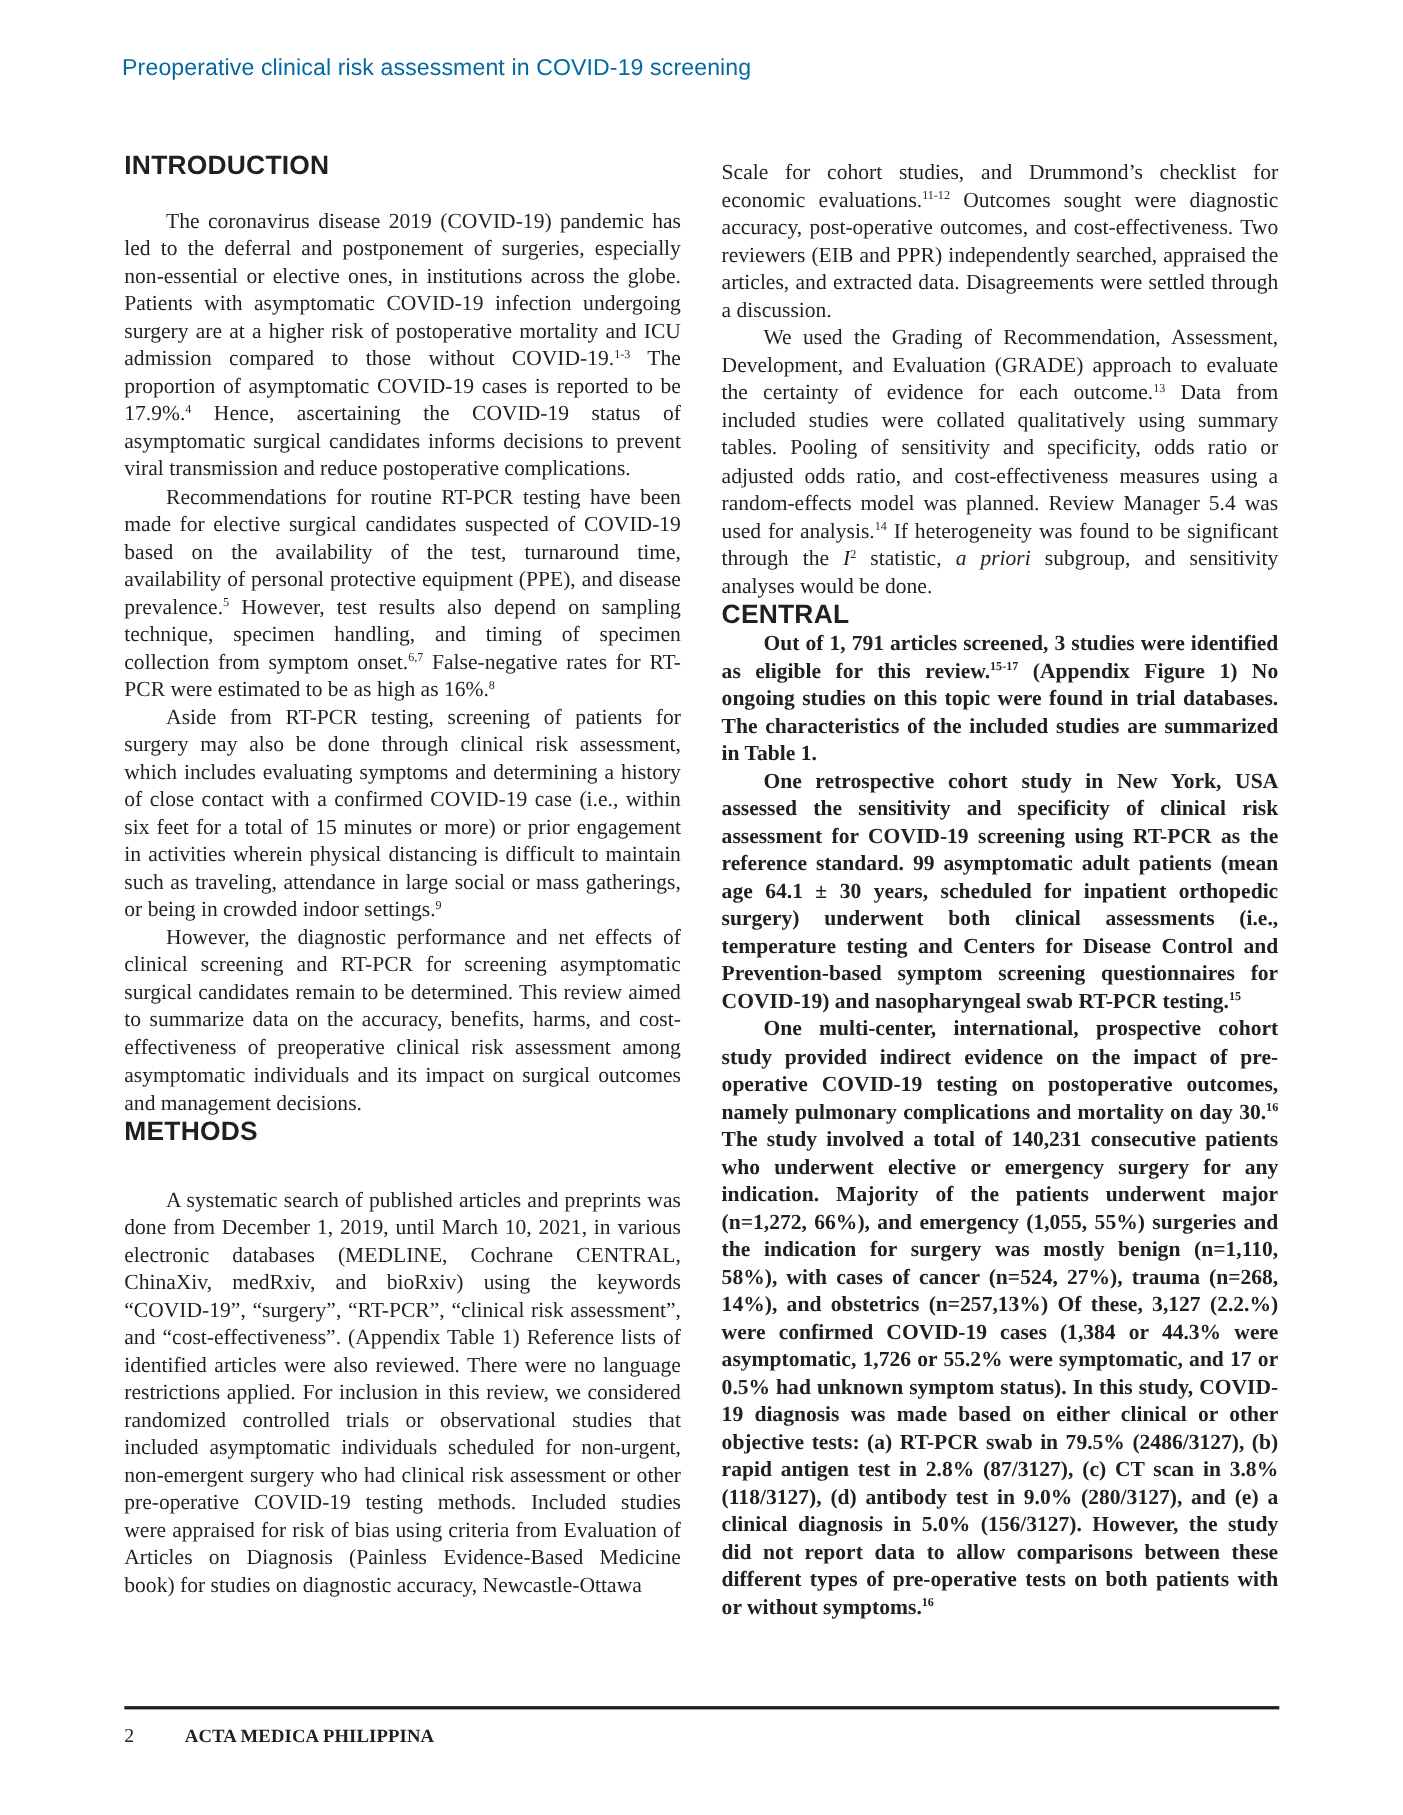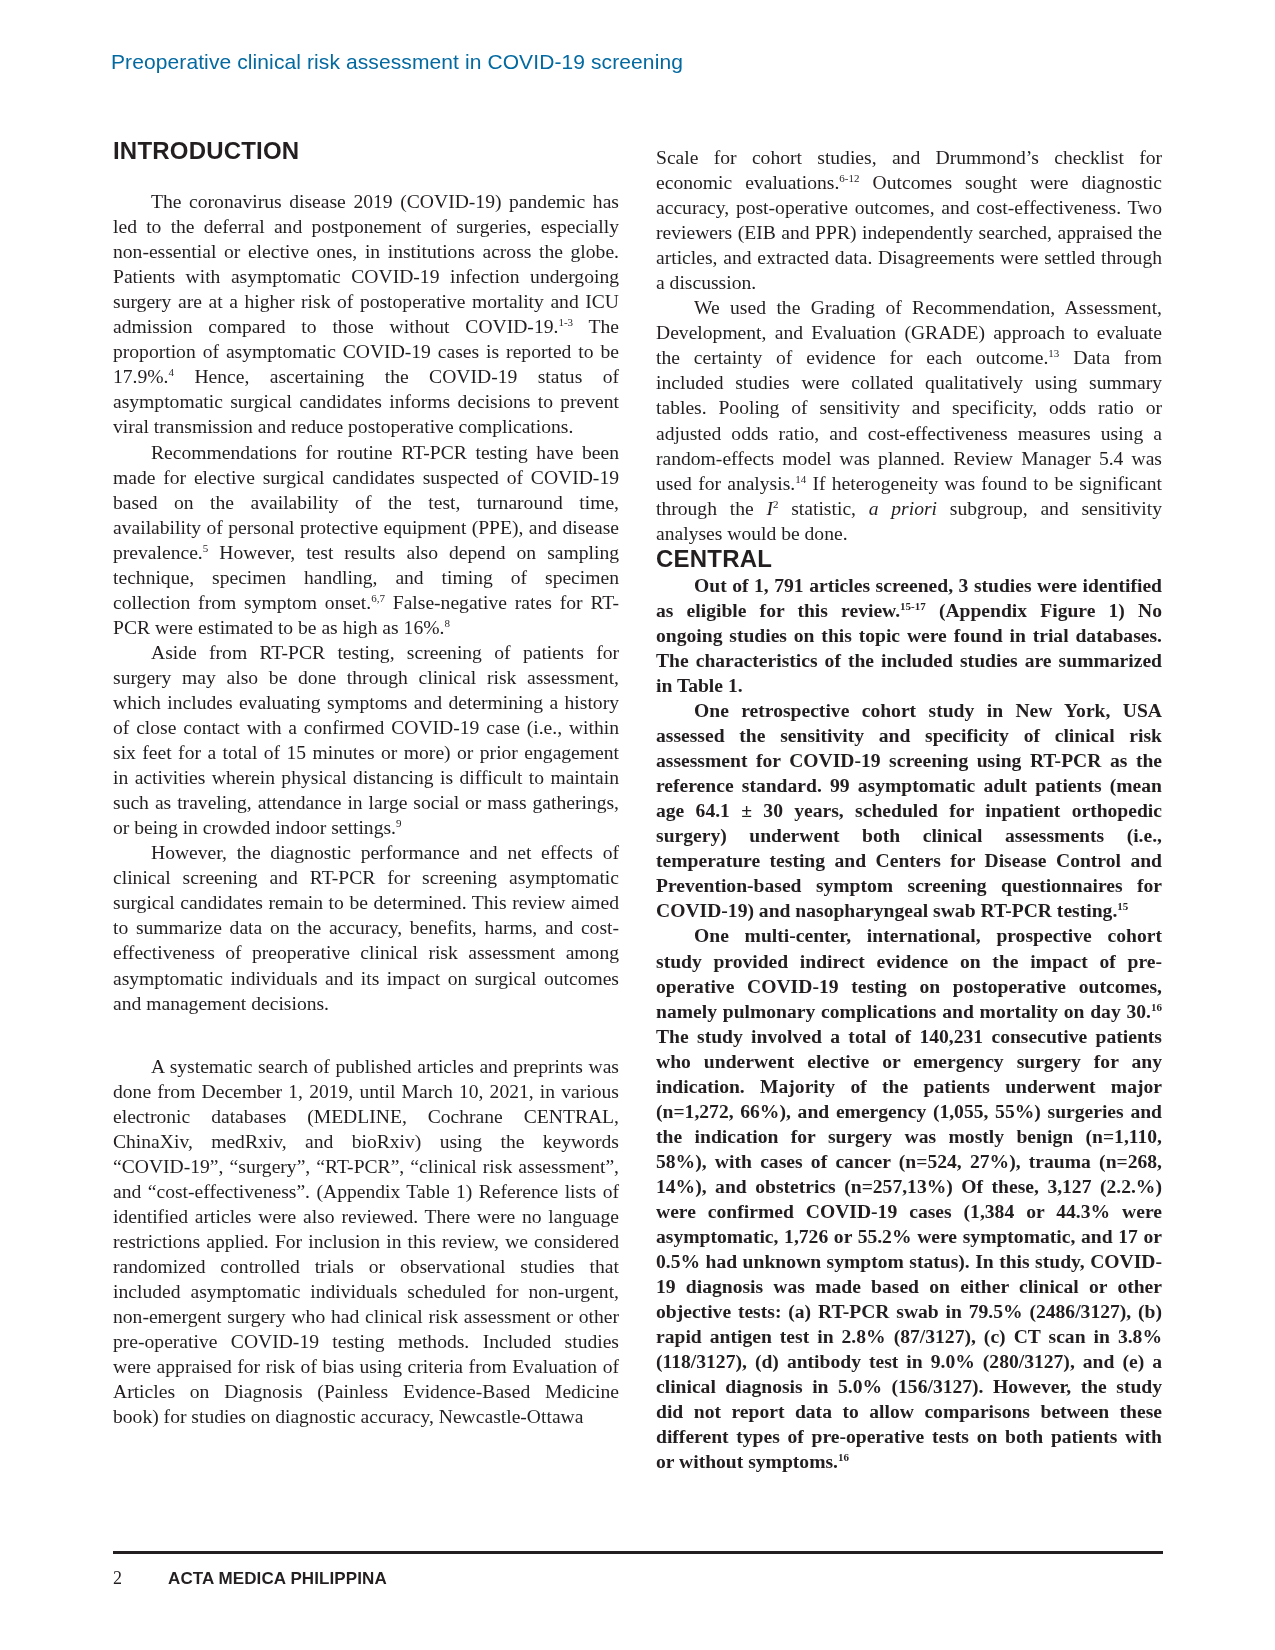--- a/index.html
+++ b/index.html
@@ -30,44 +30,45 @@
     .before-h2 { margin-top: 26px; }
     .after-h2-methods { margin-top: 38px; }
     .after-sub { margin-top: 2px; font-weight: bold; }
     .footer-rule {
       position: absolute; left: 113px; top: 1551px; width: 1050px; height: 3px; background: #231f20;
     }
     .footer {
       position: absolute; left: 113px; top: 1568px; font-size: 17px; display: flex; align-items: baseline;
     }
     .footer .page-num { font-family: "Liberation Serif", serif; width: 55px; font-size: 18px; }
-    .footer .journal { font-family: Liberation Sans, sans-serif; font-weight: bold; letter-spacing: 0.1px; }
+    .footer .journal { font-family: Liberation Serif, serif; font-weight: bold; letter-spacing: 0.1px; }
     i { font-style: italic; }
   </style>
 </head>
 <body>
 
 <div class="running-head">Preoperative clinical risk assessment in COVID-19 screening</div>
 
 <div class="col left">
   <h2 class="section">INTRODUCTION</h2>
   <div class="after-h2">
     <p class="para">The coronavirus disease 2019 (COVID-19) pandemic has led to the deferral and postponement of surgeries, especially non-essential or elective ones, in institutions across the globe. Patients with asymptomatic COVID-19 infection undergoing surgery are at a higher risk of postoperative mortality and ICU admission compared to those without COVID-19.<sup>1-3</sup> The proportion of asymptomatic COVID-19 cases is reported to be 17.9%.<sup>4</sup> Hence, ascertaining the COVID-19 status of asymptomatic surgical candidates informs decisions to prevent viral transmission and reduce postoperative complications.</p>
     <p class="para">Recommendations for routine RT-PCR testing have been made for elective surgical candidates suspected of COVID-19 based on the availability of the test, turnaround time, availability of personal protective equipment (PPE), and disease prevalence.<sup>5</sup> However, test results also depend on sampling technique, specimen handling, and timing of specimen collection from symptom onset.<sup>6,7</sup> False-negative rates for RT-PCR were estimated to be as high as 16%.<sup>8</sup></p>
     <p class="para">Aside from RT-PCR testing, screening of patients for surgery may also be done through clinical risk assessment, which includes evaluating symptoms and determining a history of close contact with a confirmed COVID-19 case (i.e., within six feet for a total of 15 minutes or more) or prior engagement in activities wherein physical distancing is difficult to maintain such as traveling, attendance in large social or mass gatherings, or being in crowded indoor settings.<sup>9</sup></p>
     <p class="para">However, the diagnostic performance and net effects of clinical screening and RT-PCR for screening asymptomatic surgical candidates remain to be determined. This review aimed to summarize data on the accuracy, benefits, harms, and cost-effectiveness of preoperative clinical risk assessment among asymptomatic individuals and its impact on surgical outcomes and management decisions.</p>
   </div>
+  <h2 class="section before-h2">METHODS</h2>
   <div class="after-h2-methods">
     <p class="para">A systematic search of published articles and preprints was done from December 1, 2019, until March 10, 2021, in various electronic databases (MEDLINE, Cochrane CENTRAL, ChinaXiv, medRxiv, and bioRxiv) using the keywords “COVID-19”, “surgery”, “RT-PCR”, “clinical risk assessment”, and “cost-effectiveness”. (Appendix Table 1) Reference lists of identified articles were also reviewed. There were no language restrictions applied. For inclusion in this review, we considered randomized controlled trials or observational studies that included asymptomatic individuals scheduled for non-urgent, non-emergent surgery who had clinical risk assessment or other pre-operative COVID-19 testing methods. Included studies were appraised for risk of bias using criteria from Evaluation of Articles on Diagnosis (Painless Evidence-Based Medicine book) for studies on diagnostic accuracy, Newcastle-Ottawa</p>
   </div>
 </div>
 
 <div class="col right">
   <div>
-    <p class="para noindent">Scale for cohort studies, and Drummond’s checklist for economic evaluations.<sup>6-12</sup> Outcomes sought were diagnostic accuracy, post-operative outcomes, and cost-effectiveness. Two reviewers (EIB and PPR) independently searched, appraised the articles, and extracted data. Disagreements were settled through a discussion.</p>
+    <p class="para noindent">Scale for cohort studies, and Drummond’s checklist for economic evaluations.<sup>11-12</sup> Outcomes sought were diagnostic accuracy, post-operative outcomes, and cost-effectiveness. Two reviewers (EIB and PPR) independently searched, appraised the articles, and extracted data. Disagreements were settled through a discussion.</p>
     <p class="para">We used the Grading of Recommendation, Assessment, Development, and Evaluation (GRADE) approach to evaluate the certainty of evidence for each outcome.<sup>13</sup> Data from included studies were collated qualitatively using summary tables. Pooling of sensitivity and specificity, odds ratio or adjusted odds ratio, and cost-effectiveness measures using a random-effects model was planned. Review Manager 5.4 was used for analysis.<sup>14</sup> If heterogeneity was found to be significant through the <i>I</i><sup>2</sup> statistic, <i>a priori</i> subgroup, and sensitivity analyses would be done.</p>
   </div>
   <h2 class="section before-h2">CENTRAL</h2>
   <div class="after-sub">
     <p class="para">Out of 1, 791 articles screened, 3 studies were identified as eligible for this review.<sup>15-17</sup> (Appendix Figure 1) No ongoing studies on this topic were found in trial databases. The characteristics of the included studies are summarized in Table 1.</p>
     <p class="para">One retrospective cohort study in New York, USA assessed the sensitivity and specificity of clinical risk assessment for COVID-19 screening using RT-PCR as the reference standard. 99 asymptomatic adult patients (mean age 64.1 ± 30 years, scheduled for inpatient orthopedic surgery) underwent both clinical assessments (i.e., temperature testing and Centers for Disease Control and Prevention-based symptom screening questionnaires for COVID-19) and nasopharyngeal swab RT-PCR testing.<sup>15</sup></p>
     <p class="para">One multi-center, international, prospective cohort study provided indirect evidence on the impact of pre-operative COVID-19 testing on postoperative outcomes, namely pulmonary complications and mortality on day 30.<sup>16</sup> The study involved a total of 140,231 consecutive patients who underwent elective or emergency surgery for any indication. Majority of the patients underwent major (n=1,272, 66%), and emergency (1,055, 55%) surgeries and the indication for surgery was mostly benign (n=1,110, 58%), with cases of cancer (n=524, 27%), trauma (n=268, 14%), and obstetrics (n=257,13%) Of these, 3,127 (2.2.%) were confirmed COVID-19 cases (1,384 or 44.3% were asymptomatic, 1,726 or 55.2% were symptomatic, and 17 or 0.5% had unknown symptom status). In this study, COVID-19 diagnosis was made based on either clinical or other objective tests: (a) RT-PCR swab in 79.5% (2486/3127), (b) rapid antigen test in 2.8% (87/3127), (c) CT scan in 3.8% (118/3127), (d) antibody test in 9.0% (280/3127), and (e) a clinical diagnosis in 5.0% (156/3127). However, the study did not report data to allow comparisons between these different types of pre-operative tests on both patients with or without symptoms.<sup>16</sup></p>
   </div>
 </div>
 

